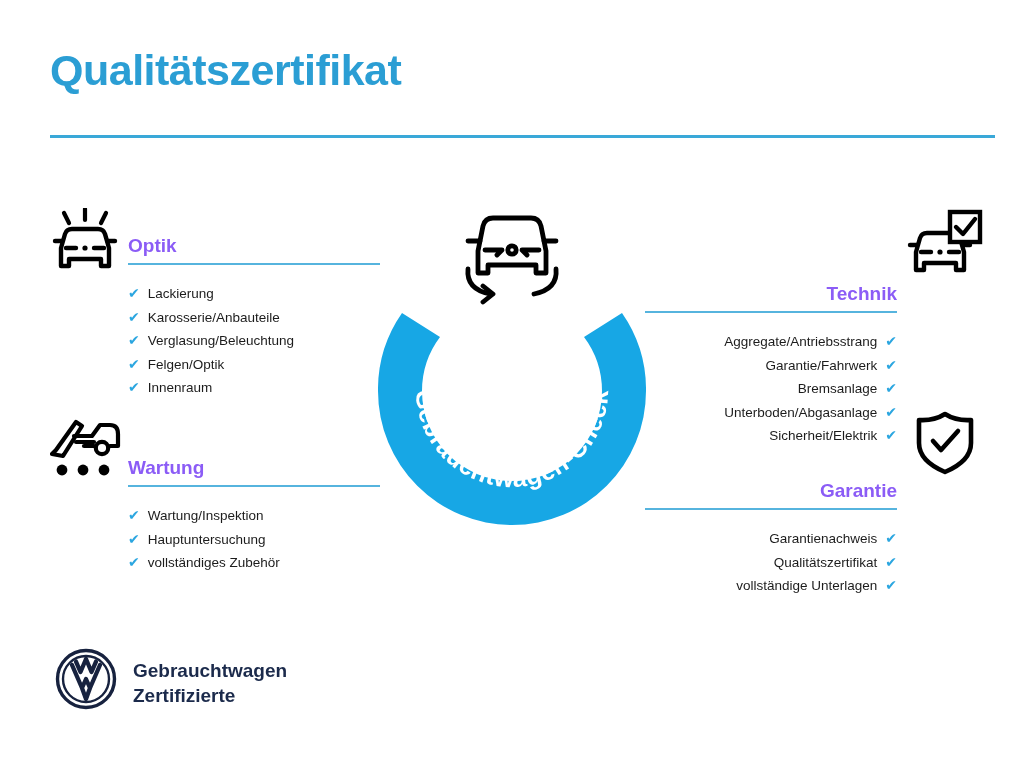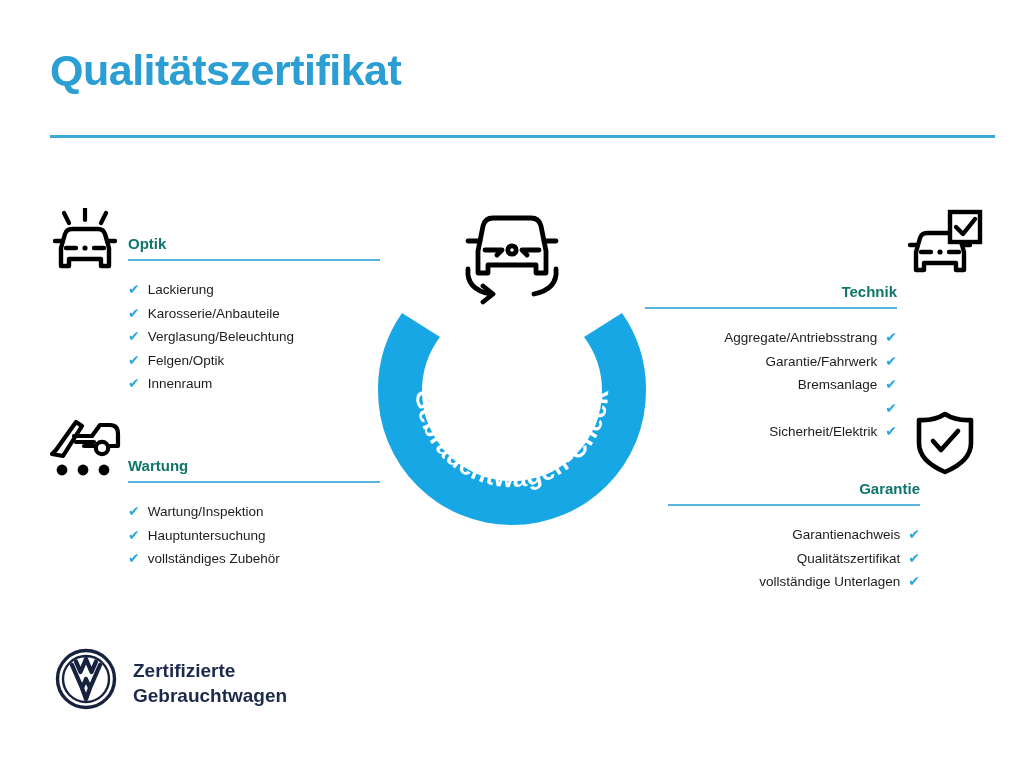--- a/index.html
+++ b/index.html
@@ -41,26 +41,26 @@
     background: #3aa8d8;
   }
 
   
   .section {
     position: absolute;
   }
   .sec-optik   { left: 128px; top: 236px; width: 252px; }
   .sec-wartung { left: 128px; top: 458px; width: 252px; }
   .sec-technik { left: 645px; top: 236px; width: 252px; }
-  .sec-garantie{ left: 668px; top: 433px; width: 252px; }
+  .sec-garantie{ left: 645px; top: 433px; width: 252px; }
 
   .sec-head {
-    font-size: 15px;
-    font-weight: 700;
-    color: #0f766e;
+    font-size: 19px;
+    font-weight: 700;
+    color: #8b5cf6;
     line-height: 1;
     padding-bottom: 8px;
     white-space: nowrap;
   }
   .sec-rule {
     height: 2px;
     background: #56b4de;
     width: 100%;
   }
   .sec-list {
@@ -229,20 +229,21 @@
         </li>
       <li>
           <span>Garantie/Fahrwerk</span>
           <span class="chk">✔</span>
         </li>
       <li>
           <span>Bremsanlage</span>
           <span class="chk">✔</span>
         </li>
       <li>
+          <span>Unterboden/Abgasanlage</span>
           <span class="chk">✔</span>
         </li>
       <li>
           <span>Sicherheit/Elektrik</span>
           <span class="chk">✔</span>
         </li>
     </ul>
   </div>
 
   <span class="icon-box ic-wartung">
@@ -341,17 +342,17 @@
   <span class="vw-logo">
     <svg viewBox="0 0 62 62" width="62" height="62">
       <circle cx="31" cy="31" r="28.5" fill="none" stroke="#17223f" stroke-width="3.4"></circle>
       <circle cx="31" cy="31" r="23" fill="none" stroke="#17223f" stroke-width="2.4"></circle>
       <path d="M31 11 L25.5 24 L21 13.6 M31 11 L36.5 24 L41 13.6
                M17 17 L27 40 L31 31 L35 40 L45 17
                M27 40 L31 51 L35 40" fill="none" stroke="#17223f" stroke-width="4.3" stroke-linejoin="round" stroke-linecap="round"></path>
     </svg>
   </span>
   <div class="vw-text">
+    <div>Gebrauchtwagen</div>
     <div>Zertifizierte</div>
-    <div>Gebrauchtwagen</div>
   </div>
 
 </div>
 
 </body></html>

